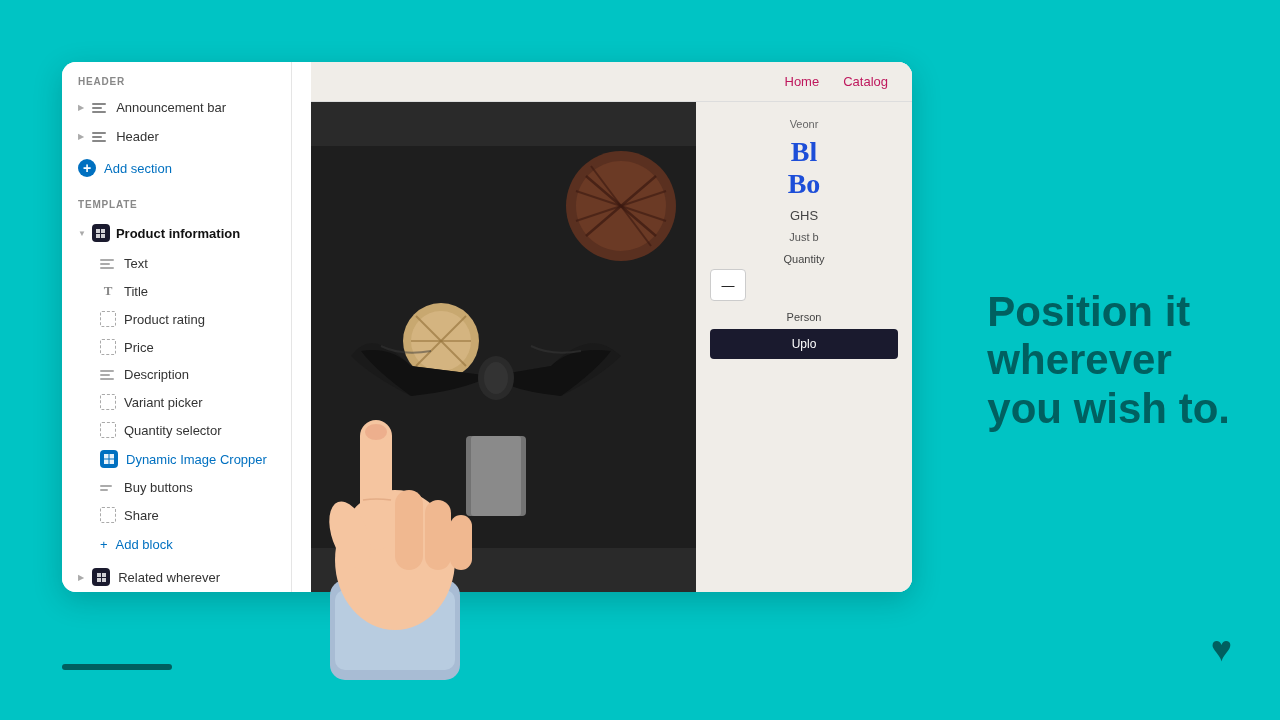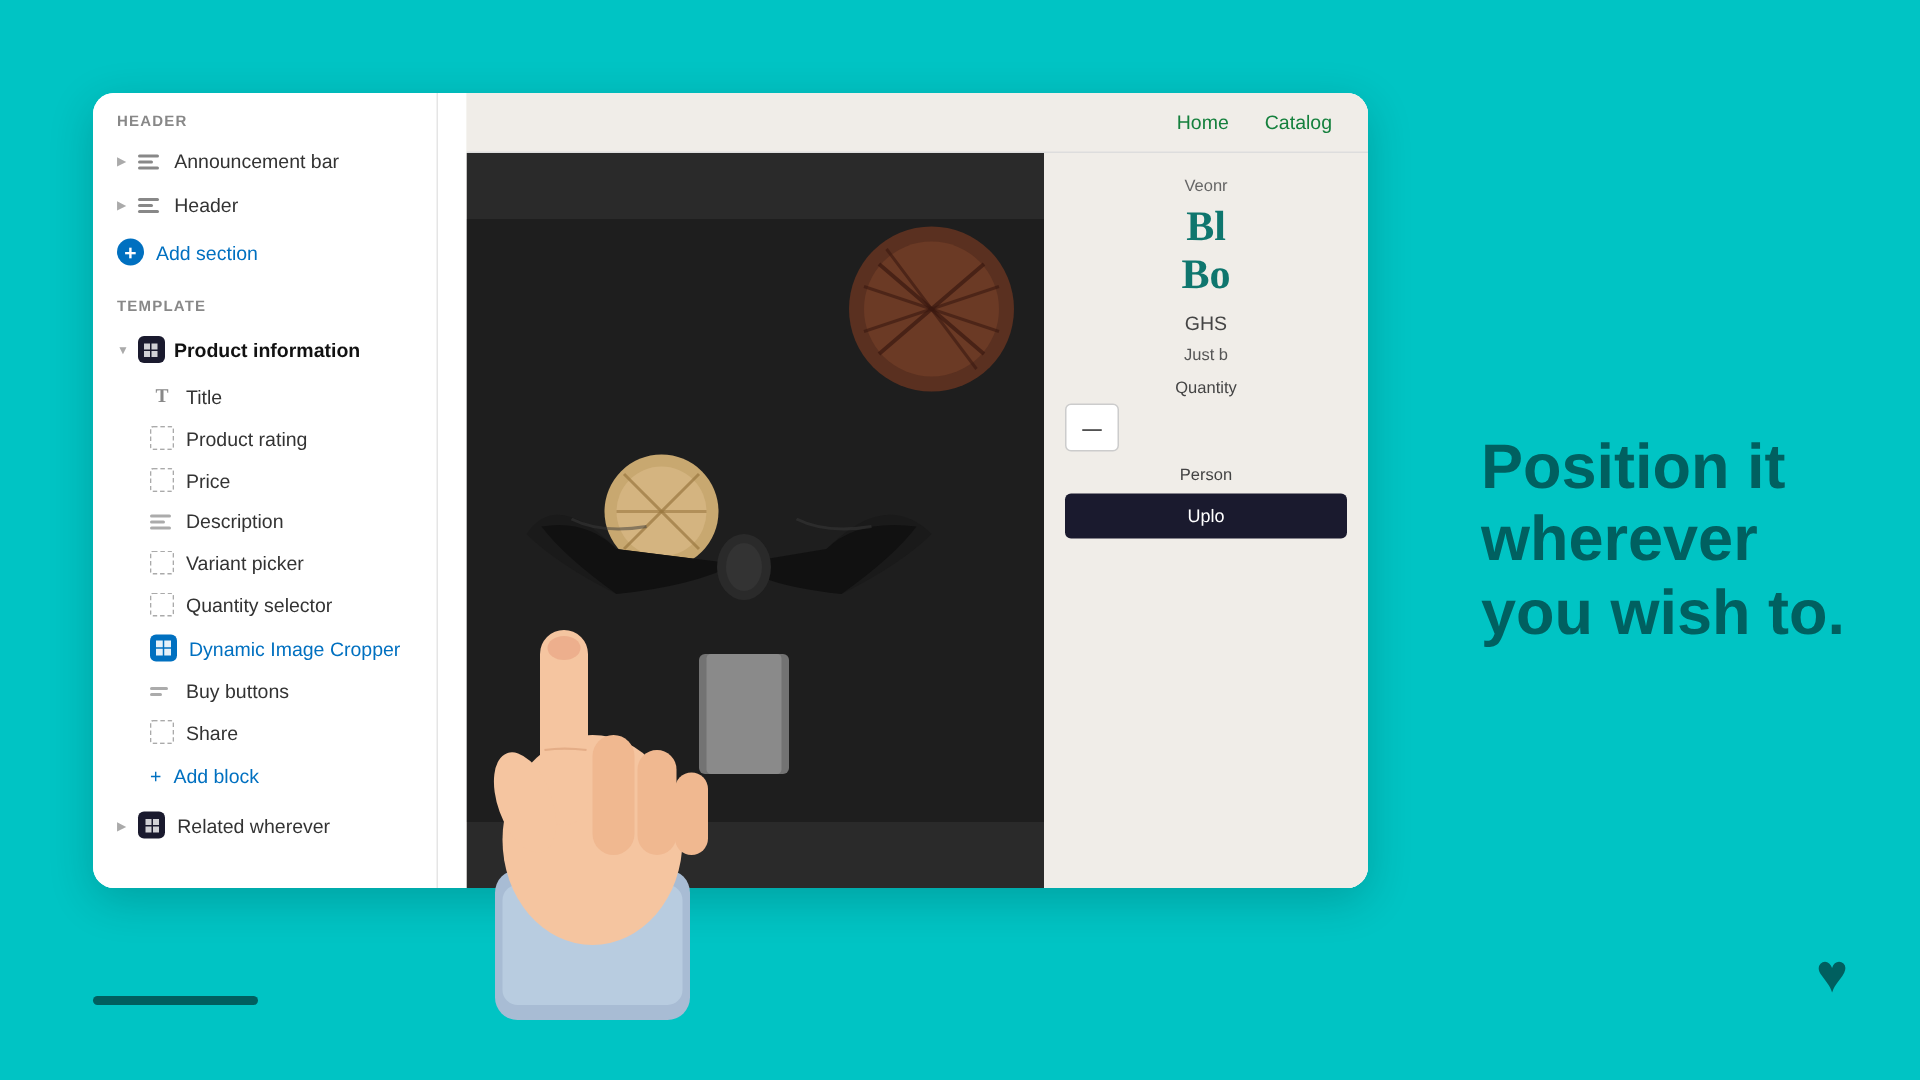--- a/index.html
+++ b/index.html
@@ -138,21 +138,21 @@
     .preview-nav {
       background: #f0ede8;
       padding: 12px 24px;
       display: flex;
       justify-content: flex-end;
       gap: 24px;
       border-bottom: 1px solid #ddd;
     }
     .preview-nav a {
       font-size: 13px;
-      color: #15803d;
+      color: #be185d;
       text-decoration: none;
     }
 
     .preview-content {
       flex: 1;
       display: flex;
       overflow: hidden;
       text-align: center;
     }
 
@@ -182,21 +182,21 @@
 
     .vendor-name {
       font-size: 11px;
       color: #666;
       margin-bottom: 6px;
     }
 
     .product-title {
       font-size: 28px;
       font-weight: 700;
-      color: #0f766e;
+      color: #1d4ed8;
       line-height: 1.15;
       margin-bottom: 8px;
       font-family: Georgia, serif;
     }
 
     .product-price {
       font-size: 13px;
       color: #444;
       margin-bottom: 8px;
     }
@@ -352,20 +352,28 @@
           <svg width="11" height="11" viewBox="0 0 11 11" fill="none">
             <rect x="1" y="1" width="4" height="4" fill="white" opacity="0.8"></rect>
             <rect x="6" y="1" width="4" height="4" fill="white" opacity="0.8"></rect>
             <rect x="1" y="6" width="4" height="4" fill="white" opacity="0.8"></rect>
             <rect x="6" y="6" width="4" height="4" fill="white" opacity="0.8"></rect>
           </svg>
         </span>
         <span>Product information</span>
       </div>
 
+      <div class="block-item">
+        <span style="display:inline-flex;flex-direction:column;gap:2px;width:16px;opacity:0.7;">
+          <i style="display:block;height:2px;background:#888;border-radius:1px;width:14px;"></i>
+          <i style="display:block;height:2px;background:#888;border-radius:1px;width:10px;"></i>
+          <i style="display:block;height:2px;background:#888;border-radius:1px;width:14px;"></i>
+        </span>
+        <span>Text</span>
+      </div>
 
       <div class="block-item">
         <span style="font-size:13px;font-weight:700;color:#888;font-family:serif;width:16px;text-align:center;">T</span>
         <span>Title</span>
       </div>
 
       <div class="block-item">
         <span style="display:inline-block;width:16px;height:16px;border:1.5px dashed #aaa;border-radius:2px;"></span>
         <span>Product rating</span>
       </div>

